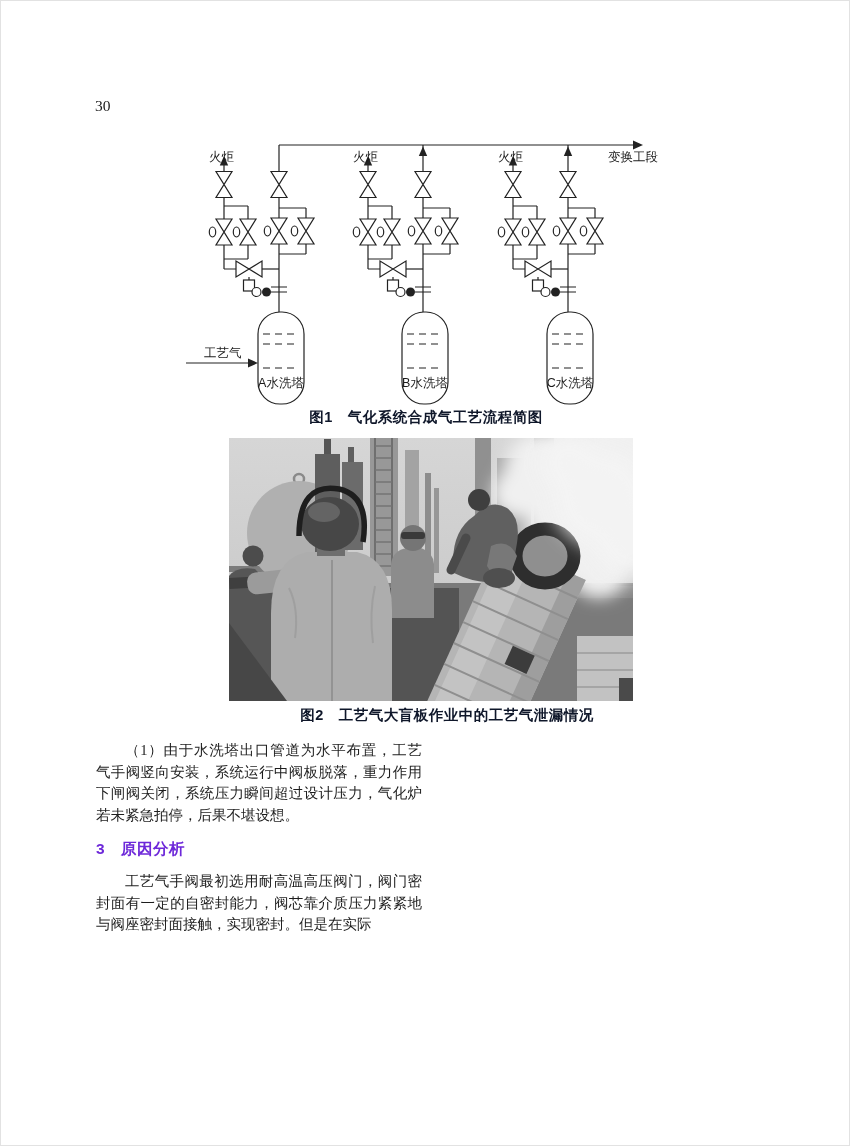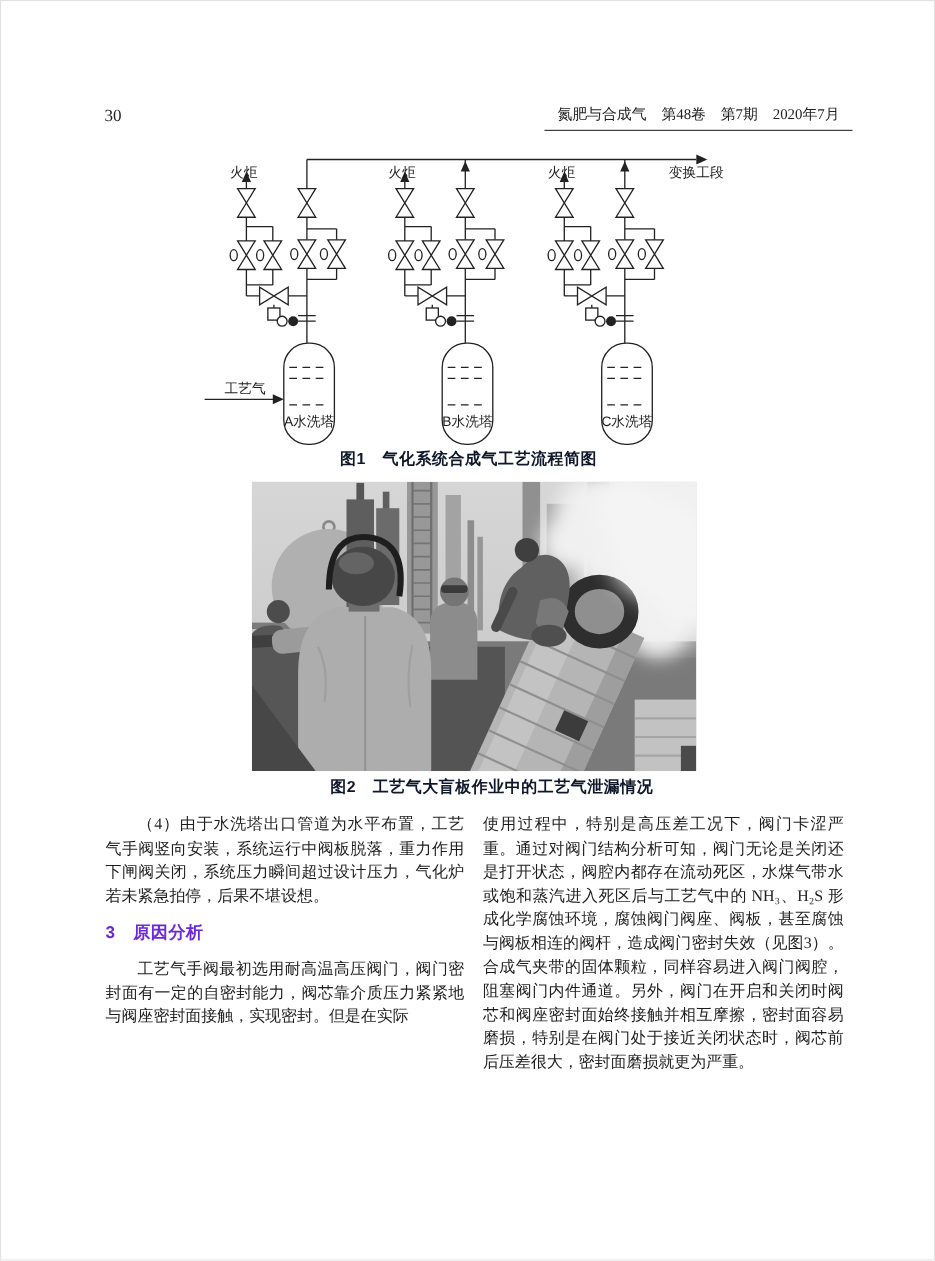--- a/index.html
+++ b/index.html
@@ -38,21 +38,20 @@
   .pfd .solid{fill:#222;stroke:none;}
   .pfd .dash{stroke:#222;stroke-width:1.2;fill:none;stroke-dasharray:7 5;}
   .pfd text{font-family:"Liberation Sans","DejaVu Sans",sans-serif;font-size:12.5px;fill:#1b1b1b;}
 </style>
 </head>
 <body>
 
 <div class="page">
 
   <div class="page-number">30</div>
-  <div class="journal-header">氮肥与合成气　第48卷　第7期　2020年7月</div>
 
   <svg class="figure1-svg pfd" width="500" height="290" viewBox="0 0 500 290">
     <defs>
       <g id="v-valve">
         <path class="valve" d="M-8,-13 H8 L-8,13 H8 Z"></path>
       </g>
       <g id="v-globe">
         <ellipse class="valve" cx="-11.5" cy="0" rx="3.2" ry="5"></ellipse>
         <path class="valve" d="M-8,-13 H8 L-8,13 H8 Z"></path>
       </g>
@@ -212,22 +211,21 @@
           <circle cx="404" cy="100" r="40"></circle>
           <circle cx="340" cy="25" r="30"></circle>
       </g>
       <path d="M0,185 L58,263 H0 Z" fill="#474747"></path>
     </svg>
   </div>
 
   <div class="fig-caption fig2-caption">图2　工艺气大盲板作业中的工艺气泄漏情况</div>
 
   <div class="col col-left">
-    <p class="indent">（4）由于水洗塔出口管道为水平布置，工艺气手阀竖向安装，系统运行中阀板脱落，重力作用下闸阀关闭，系统压力瞬间超过设计压力，气化炉若未紧急拍停，后果不堪设想。</p>
+    <p class="indent">（1）由于水洗塔出口管道为水平布置，工艺气手阀竖向安装，系统运行中阀板脱落，重力作用下闸阀关闭，系统压力瞬间超过设计压力，气化炉若未紧急拍停，后果不堪设想。</p>
     <h2 class="section-heading">3　原因分析</h2>
     <p class="indent">工艺气手阀最初选用耐高温高压阀门，阀门密封面有一定的自密封能力，阀芯靠介质压力紧紧地与阀座密封面接触，实现密封。但是在实际</p>
   </div>
 
   <div class="col col-right">
-    <p>使用过程中，特别是高压差工况下，阀门卡涩严重。通过对阀门结构分析可知，阀门无论是关闭还是打开状态，阀腔内都存在流动死区，水煤气带水或饱和蒸汽进入死区后与工艺气中的 NH₃、H₂S 形成化学腐蚀环境，腐蚀阀门阀座、阀板，甚至腐蚀与阀板相连的阀杆，造成阀门密封失效（见图3）。合成气夹带的固体颗粒，同样容易进入阀门阀腔，阻塞阀门内件通道。另外，阀门在开启和关闭时阀芯和阀座密封面始终接触并相互摩擦，密封面容易磨损，特别是在阀门处于接近关闭状态时，阀芯前后压差很大，密封面磨损就更为严重。</p>
   </div>
 
 </div>
 
 </body></html>

